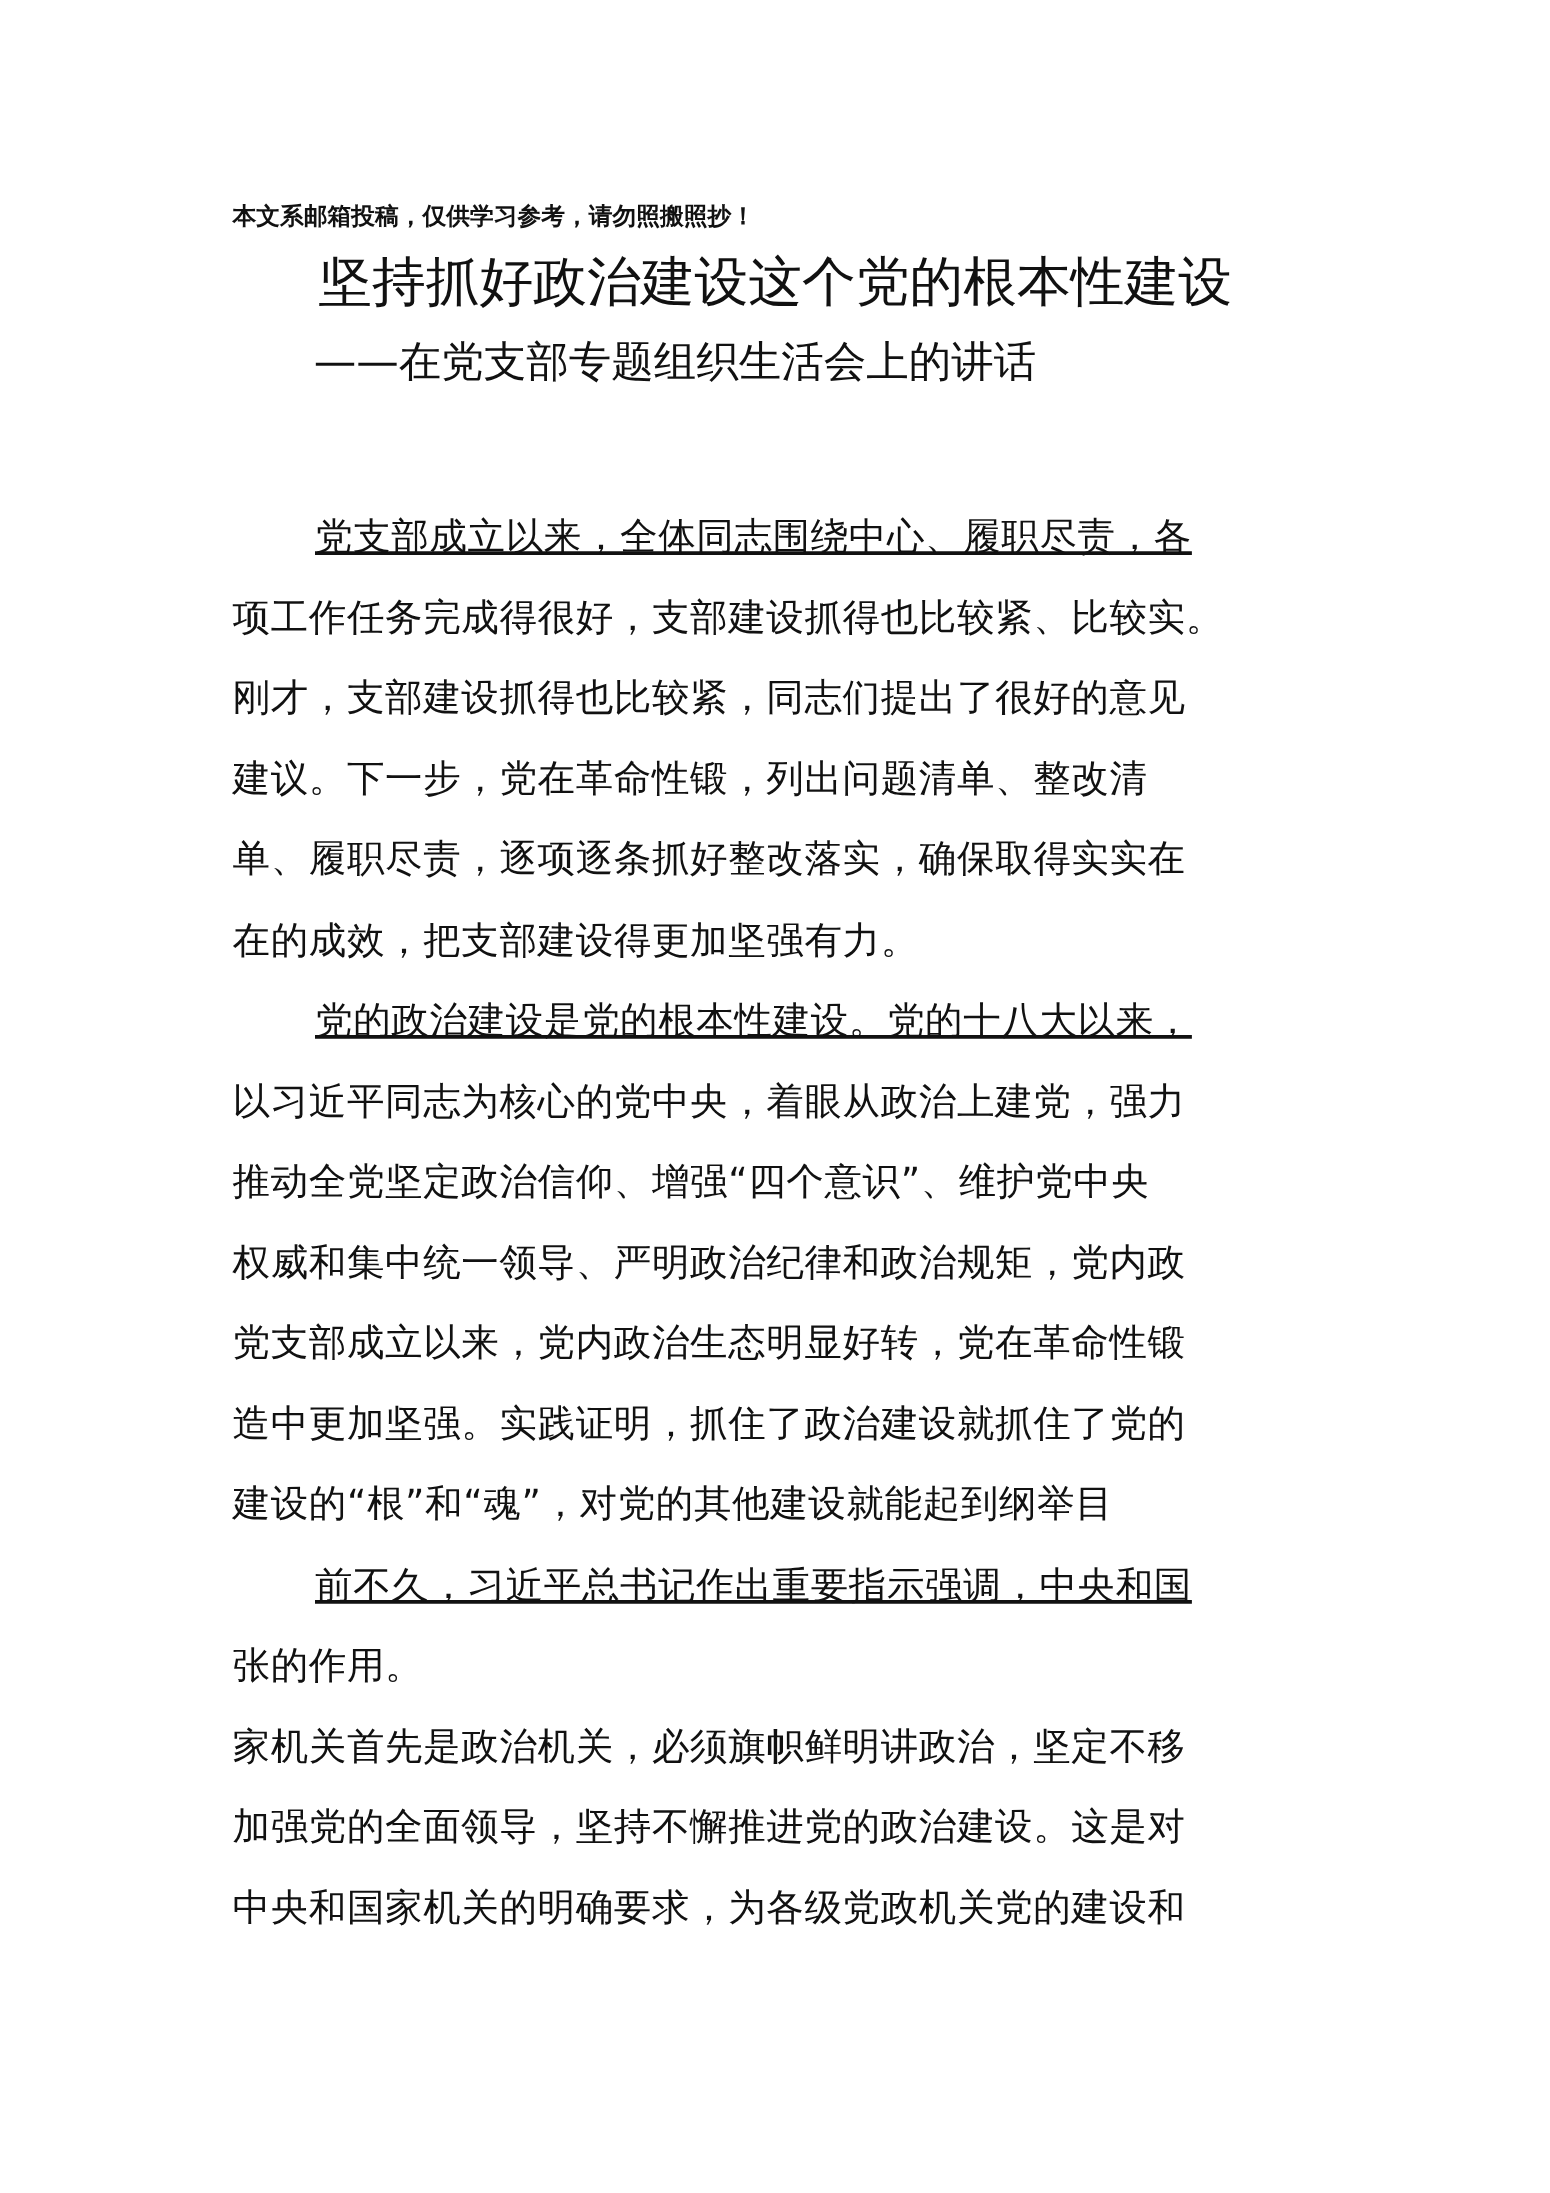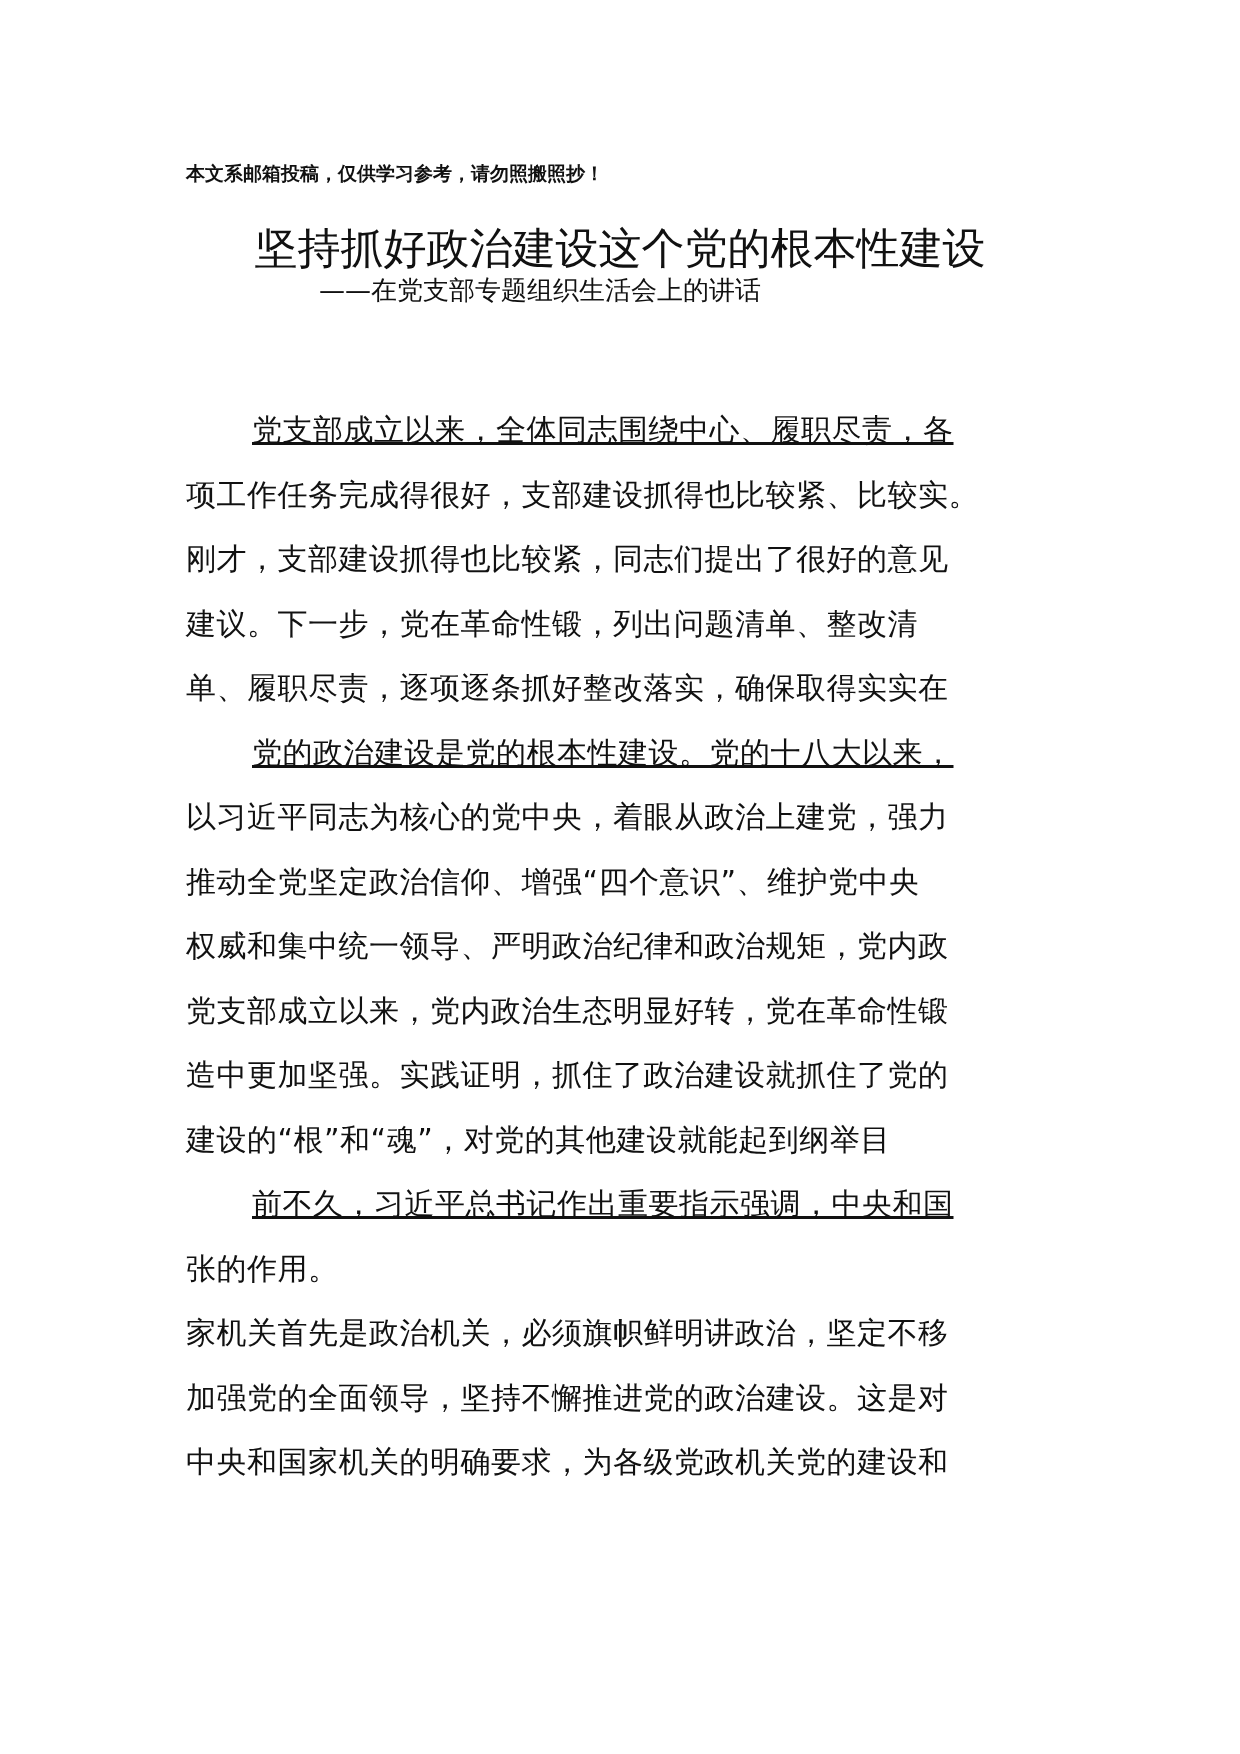--- a/index.html
+++ b/index.html
@@ -1,37 +1,38 @@
 <!DOCTYPE html>
 <html><head>
 <meta charset="utf-8">
 <style>
   html, body { margin: 0; padding: 0; background: #ffffff; }
   body { width: 1240px; height: 1754px; position: relative; overflow: hidden;
          font-family: "DejaVu Sans", "Liberation Sans", sans-serif; color: #111; }
   .notice { position: absolute; left: 186px; top: 160px; font-size: 19px; line-height: 26px; white-space: nowrap; font-weight: bold; }
-  .title { position: absolute; left: 0; width: 1240px; top: 198px; text-align: center; font-size: 43px; line-height: 56px; white-space: nowrap; margin-top: 22px; }
-  .subtitle { position: absolute; left: 0; width: 1080px; top: 270px; text-align: center; font-size: 26px; line-height: 40px; white-space: nowrap; }
+  .title { position: absolute; left: 0; width: 1240px; top: 198px; text-align: center; font-size: 43px; line-height: 56px; white-space: nowrap; }
+  .subtitle { position: absolute; left: 0; width: 1080px; top: 270px; text-align: center; font-size: 34px; line-height: 40px; white-space: nowrap; }
   .body { position: absolute; left: 186px; top: 398px; width: 860px; }
   .line { height: 64.5px; font-size: 30px; line-height: 64.5px; white-space: nowrap; letter-spacing: 0.5px; }
   .line.indent { padding-left: 66px; text-decoration: underline; }
 </style>
 </head>
 <body>
 
 <div class="notice">本文系邮箱投稿，仅供学习参考，请勿照搬照抄！</div>
 <div class="title">坚持抓好政治建设这个党的根本性建设</div>
 <div class="subtitle">——在党支部专题组织生活会上的讲话</div>
 
 <div class="body">
   <div class="line indent">党支部成立以来，全体同志围绕中心、履职尽责，各</div>
   <div class="line">项工作任务完成得很好，支部建设抓得也比较紧、比较实。</div>
   <div class="line">刚才，支部建设抓得也比较紧，同志们提出了很好的意见</div>
   <div class="line">建议。下一步，党在革命性锻，列出问题清单、整改清</div>
   <div class="line">单、履职尽责，逐项逐条抓好整改落实，确保取得实实在</div>
+  <div class="line">在的成效，把支部建设得更加坚强有力。</div>
   <div class="line indent">党的政治建设是党的根本性建设。党的十八大以来，</div>
   <div class="line">以习近平同志为核心的党中央，着眼从政治上建党，强力</div>
   <div class="line">推动全党坚定政治信仰、增强“四个意识”、维护党中央</div>
   <div class="line">权威和集中统一领导、严明政治纪律和政治规矩，党内政</div>
   <div class="line">党支部成立以来，党内政治生态明显好转，党在革命性锻</div>
   <div class="line">造中更加坚强。实践证明，抓住了政治建设就抓住了党的</div>
   <div class="line">建设的“根”和“魂”，对党的其他建设就能起到纲举目</div>
   <div class="line indent">前不久，习近平总书记作出重要指示强调，中央和国</div>
   <div class="line">张的作用。</div>
   <div class="line">家机关首先是政治机关，必须旗帜鲜明讲政治，坚定不移</div>

